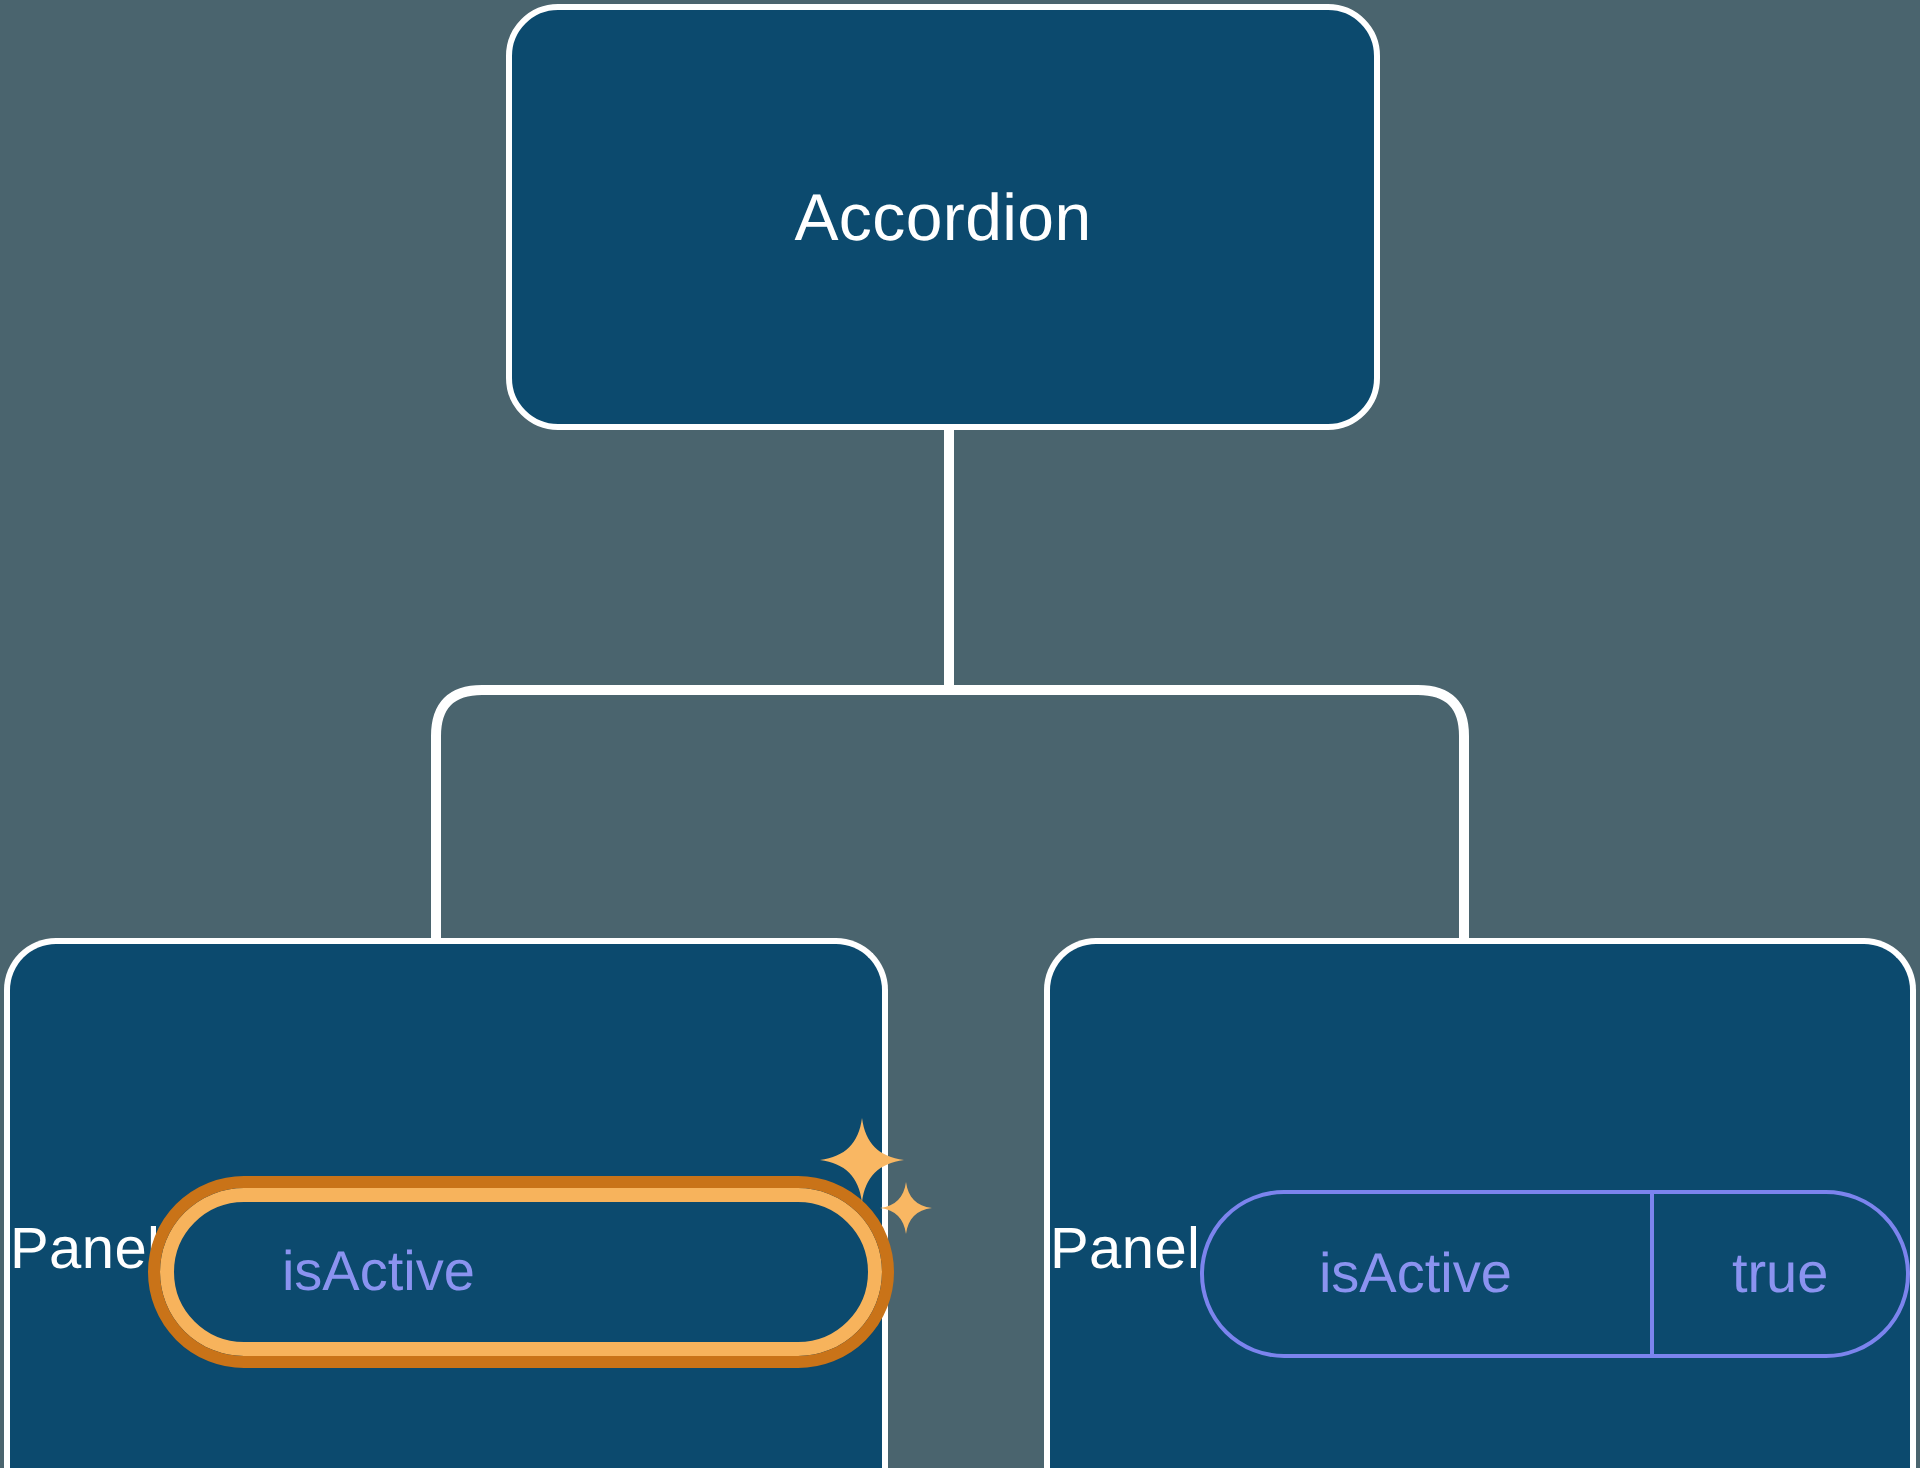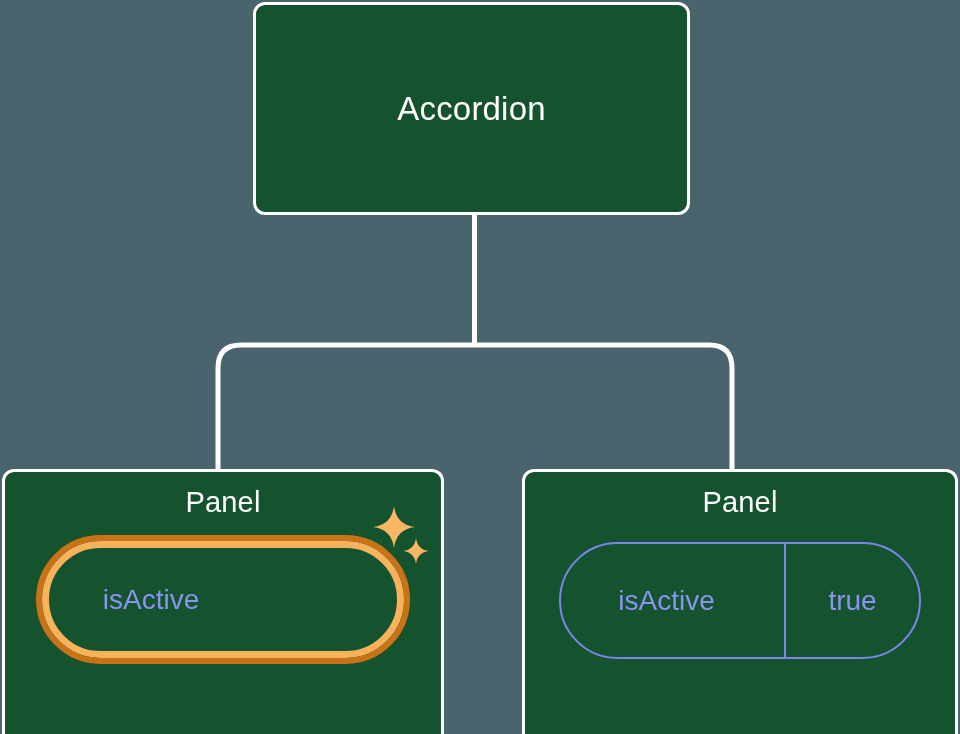--- a/index.html
+++ b/index.html
@@ -25,23 +25,23 @@
     left: 0;
     top: 0;
     width: 960px;
     height: 734px;
   }
 
   
   .node-card {
     position: absolute;
     box-sizing: border-box;
-    background: #14532d;
+    background: #0c4a6e;
     border: 3px solid #ffffff;
-    border-radius: 12px;
+    border-radius: 26px;
     z-index: 2;
     overflow: visible;
   }
 
   
   #root-card {
     left: 253px;
     top: 2px;
     width: 437px;
     height: 213px;
@@ -52,23 +52,23 @@
   #root-card .node-title {
     font-size: 33px;
     color: #ffffff;
     letter-spacing: 0.2px;
   }
 
   
   .panel-card {
     top: 469px;
     height: 265px;
-    padding-top: 14px;
+    padding-top: 44px;
     display: flex;
-    flex-direction: column;
+    flex-direction: row;
     align-items: center;
     border-bottom-left-radius: 0;
     border-bottom-right-radius: 0;
     border-bottom: none;
   }
   #panel-card-0 { left: 2px;   width: 442px; }
   #panel-card-1 { left: 522px; width: 436px; }
 
   .panel-card .node-title {
     font-size: 29px;
@@ -77,21 +77,21 @@
     margin-bottom: 0;
   }
 
   
   .prop-pill {
     position: relative;
     box-sizing: border-box;
     display: flex;
     align-items: stretch;
     border-radius: 999px;
-    height: 117px;
+    height: 84px;
     gap: 12px;
   }
   .prop-cell {
     display: flex;
     align-items: center;
     justify-content: center;
     font-size: 28px;
     box-sizing: border-box;
   }
   .prop-key { color: #8b93f0; }

